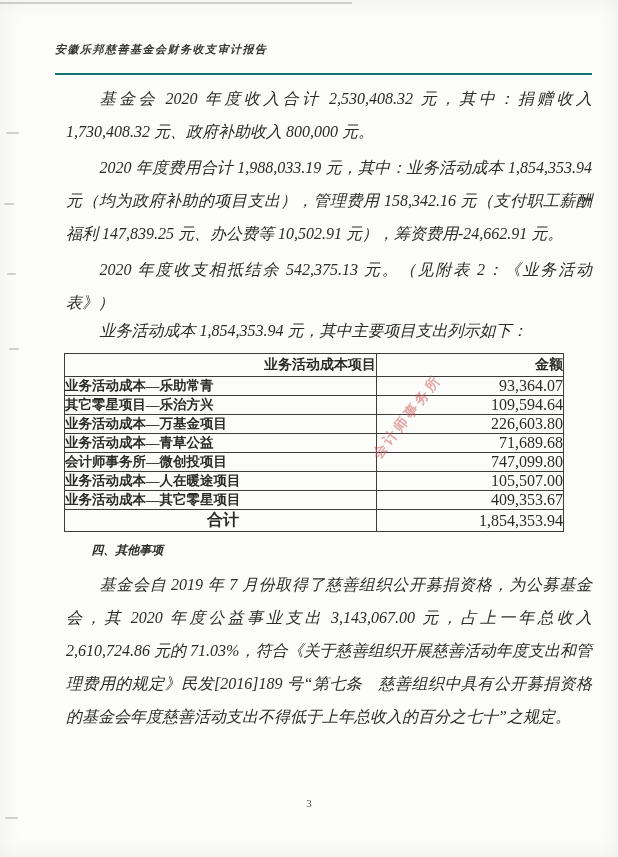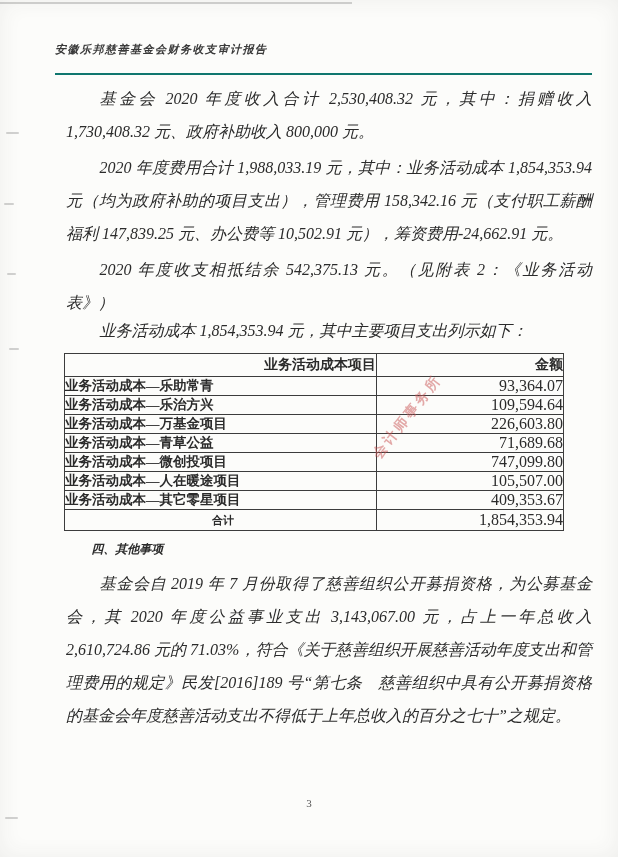--- a/index.html
+++ b/index.html
@@ -32,21 +32,21 @@
     font-size:14px;line-height:normal;text-align:left;
   }
   table.cost-table th,table.cost-table td{
     border:1.5px solid #3c3c3c;padding:0;
   }
   .col-item{width:312px;}
   .col-amt{width:187px;}
   table.cost-table th{height:22px;font-size:14px;font-weight:bold;text-align:right;}
   td.item-cell{height:18px;font-weight:bold;font-size:13.5px;padding-left:4px;}
   td.amt-cell{height:18px;text-align:right;padding-right:17px;font-size:16px;}
-  tr.total-row td.item-cell{text-align:center;padding-left:5px;font-size:11px;}
+  tr.total-row td.item-cell{text-align:center;padding-left:5px;font-size:16px;}
   tr.total-row td{height:20px;}
   
   .section-heading{
     margin:7px 0 0 0;text-indent:2.1em;font-weight:bold;
     font-size:12px;line-height:30px;
   }
   .p-other{margin-top:0 !important;}
   
   .page-number{
     position:absolute;left:0;top:797px;width:100%;
@@ -100,33 +100,33 @@
       <tbody>
           <tr>
         <th>业务活动成本项目</th>
         <th>金额</th>
       </tr>
       <tr>
         <td class="item-cell">业务活动成本—乐助常青</td>
         <td class="amt-cell">93,364.07</td>
       </tr>
       <tr>
-        <td class="item-cell">业务活动成本—乐治方兴</td>
+        <td class="item-cell">其它零星项目—乐治方兴</td>
         <td class="amt-cell">109,594.64</td>
       </tr>
       <tr>
         <td class="item-cell">业务活动成本—万基金项目</td>
         <td class="amt-cell">226,603.80</td>
       </tr>
       <tr>
         <td class="item-cell">业务活动成本—青草公益</td>
         <td class="amt-cell">71,689.68</td>
       </tr>
       <tr>
-        <td class="item-cell">业务活动成本—微创投项目</td>
+        <td class="item-cell">会计师事务所—微创投项目</td>
         <td class="amt-cell">747,099.80</td>
       </tr>
       <tr>
         <td class="item-cell">业务活动成本—人在暖途项目</td>
         <td class="amt-cell">105,507.00</td>
       </tr>
       <tr>
         <td class="item-cell">业务活动成本—其它零星项目</td>
         <td class="amt-cell">409,353.67</td>
       </tr>

